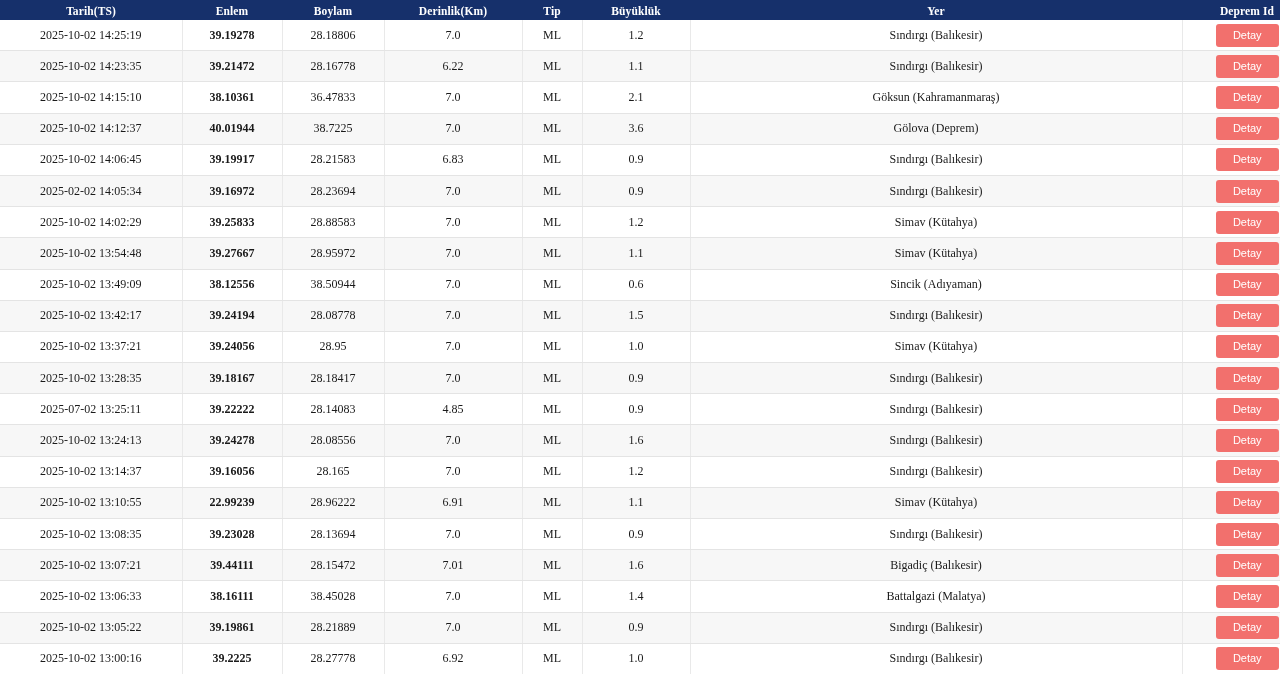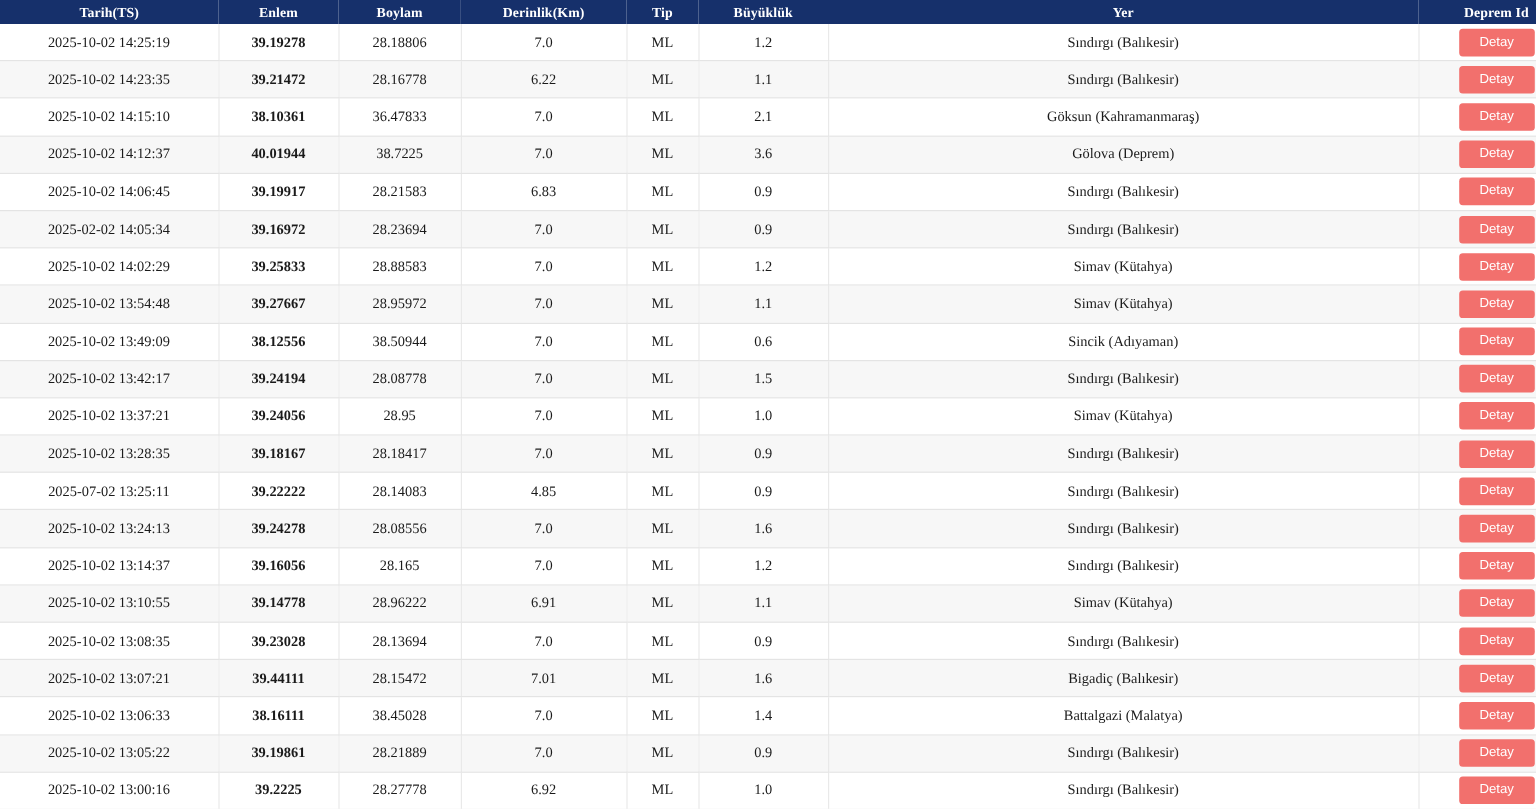--- a/index.html
+++ b/index.html
@@ -238,21 +238,21 @@
         <td class="col-lat">39.16056</td>
         <td class="col-lon">28.165</td>
         <td class="col-depth">7.0</td>
         <td class="col-type">ML</td>
         <td class="col-mag">1.2</td>
         <td class="col-place place-cell">Sındırgı (Balıkesir)</td>
         <td class="col-id"><button class="detail-btn">Detay</button></td>
       </tr>
       <tr>
         <td class="col-date">2025-10-02 13:10:55</td>
-        <td class="col-lat">39.14778</td>
+        <td class="col-lat">22.99239</td>
         <td class="col-lon">28.96222</td>
         <td class="col-depth">6.91</td>
         <td class="col-type">ML</td>
         <td class="col-mag">1.1</td>
         <td class="col-place place-cell">Simav (Kütahya)</td>
         <td class="col-id"><button class="detail-btn">Detay</button></td>
       </tr>
       <tr>
         <td class="col-date">2025-10-02 13:08:35</td>
         <td class="col-lat">39.23028</td>

